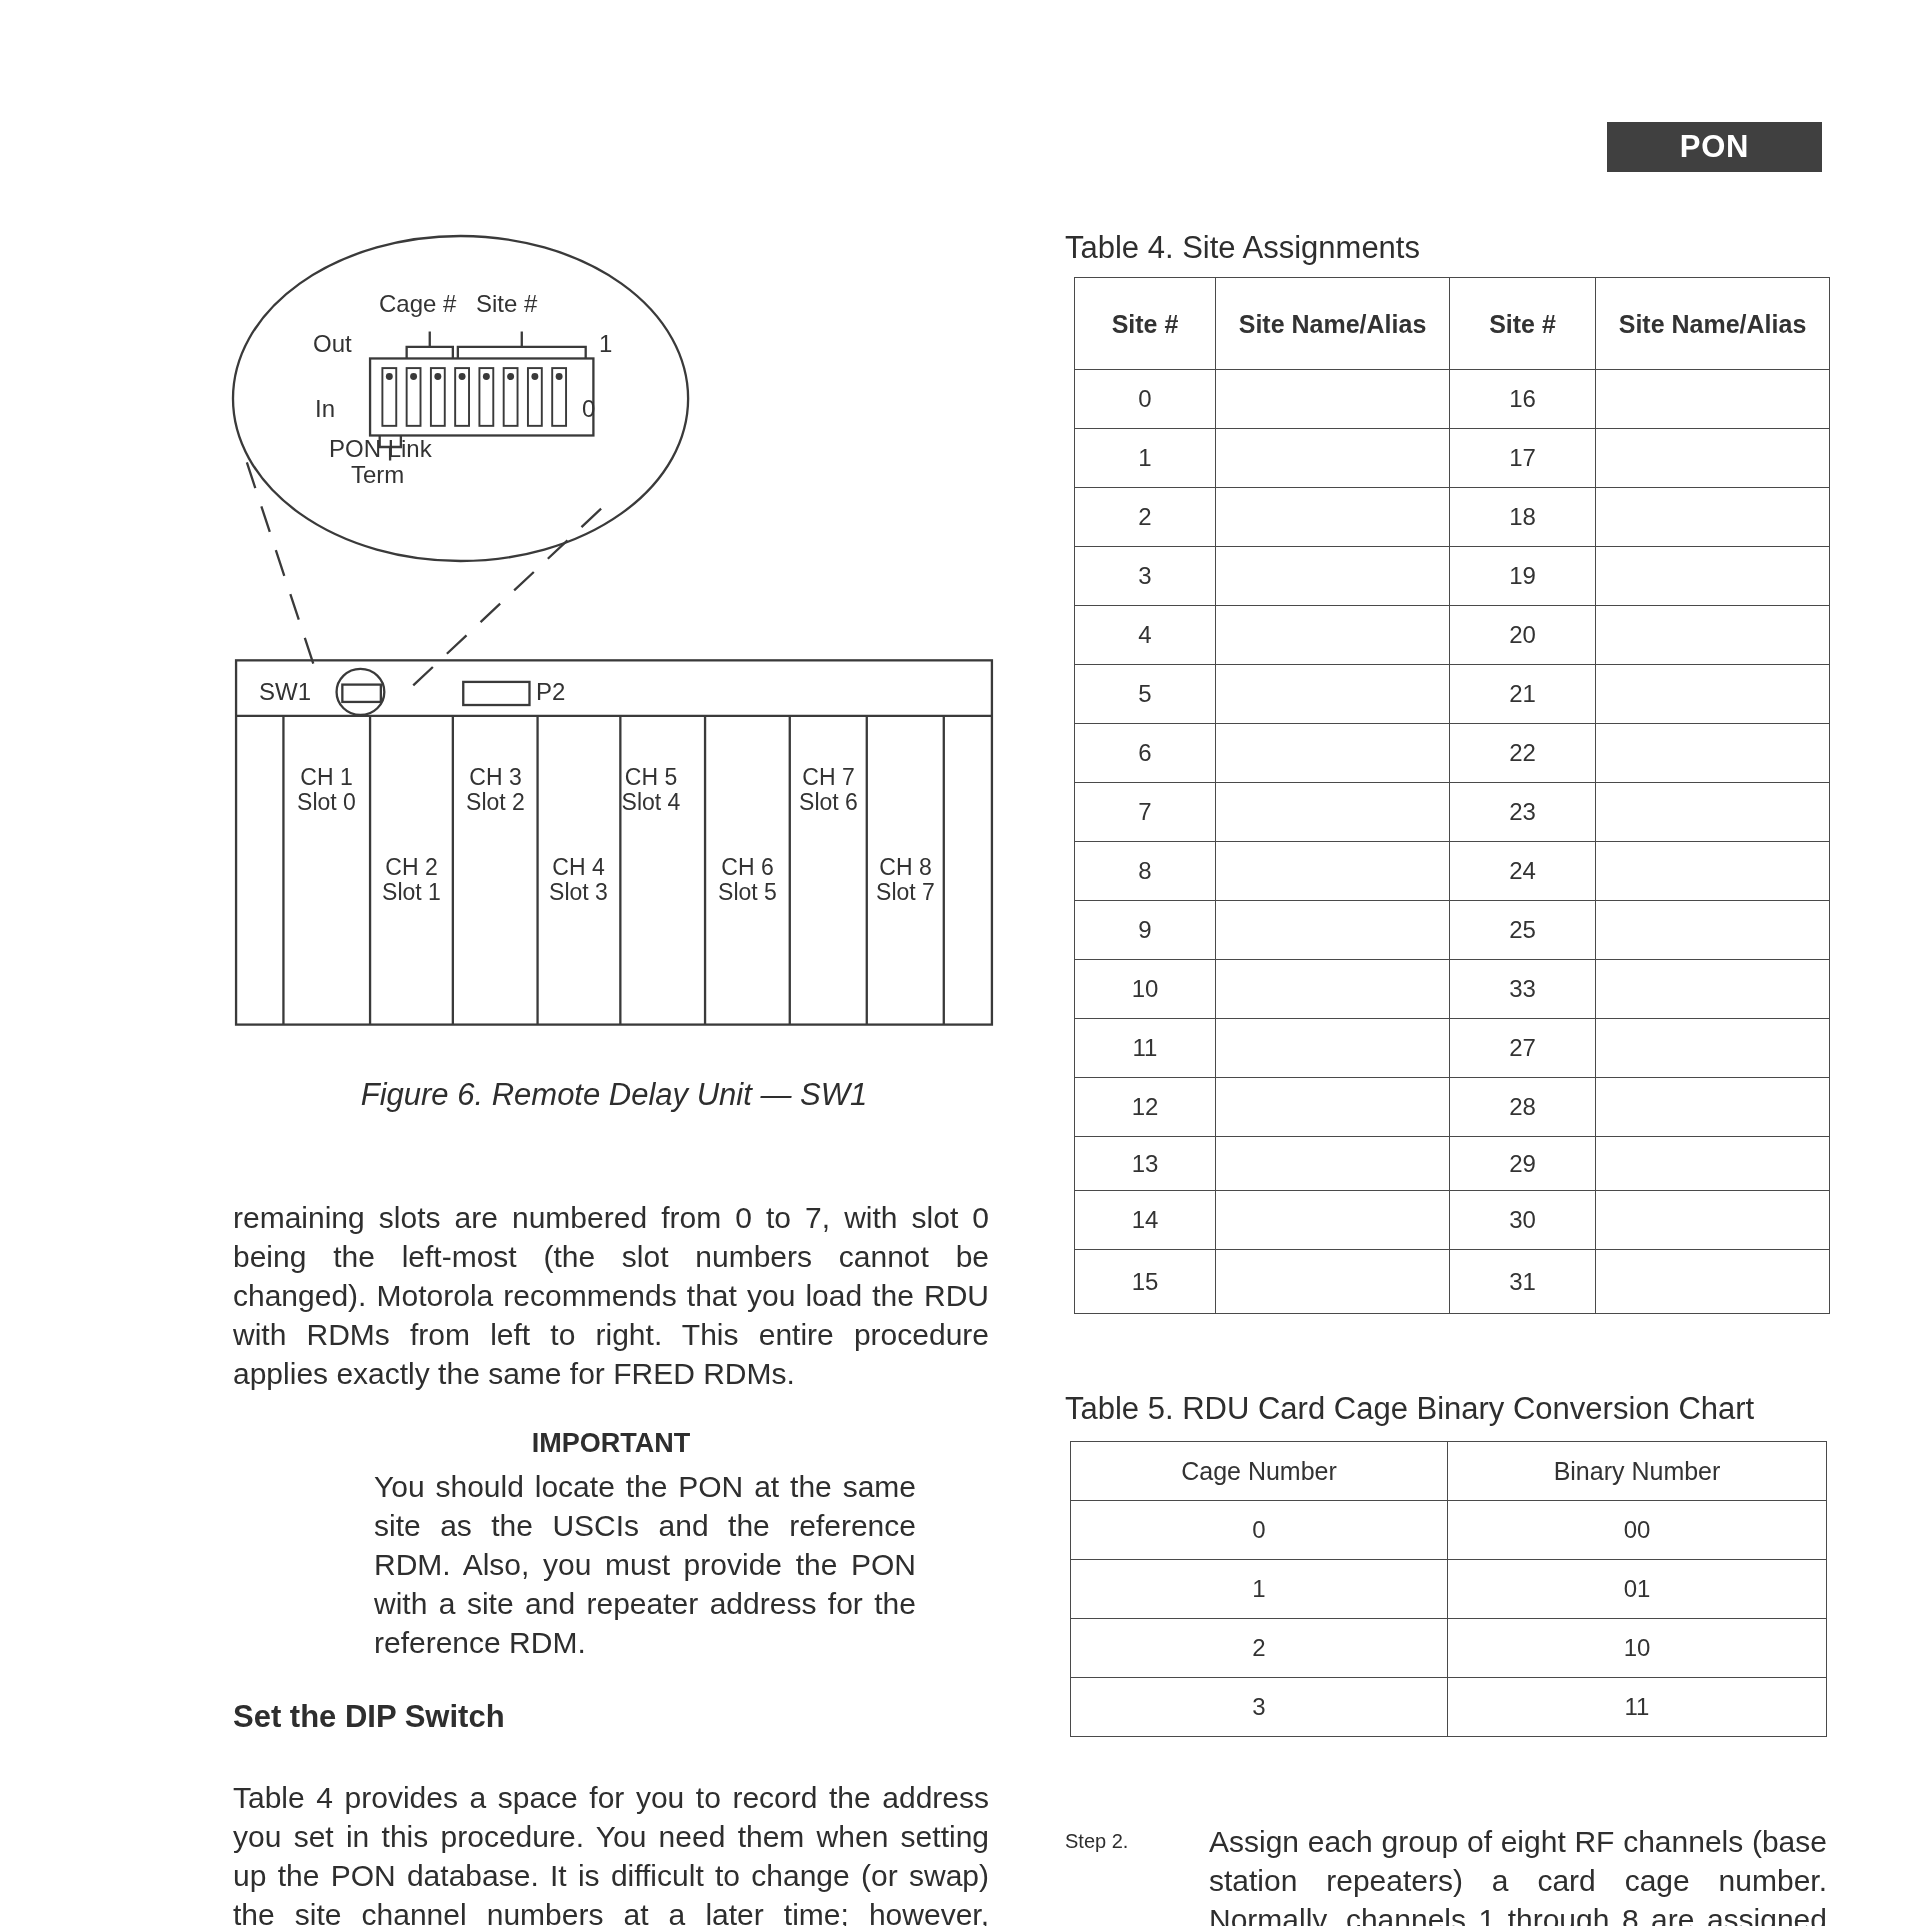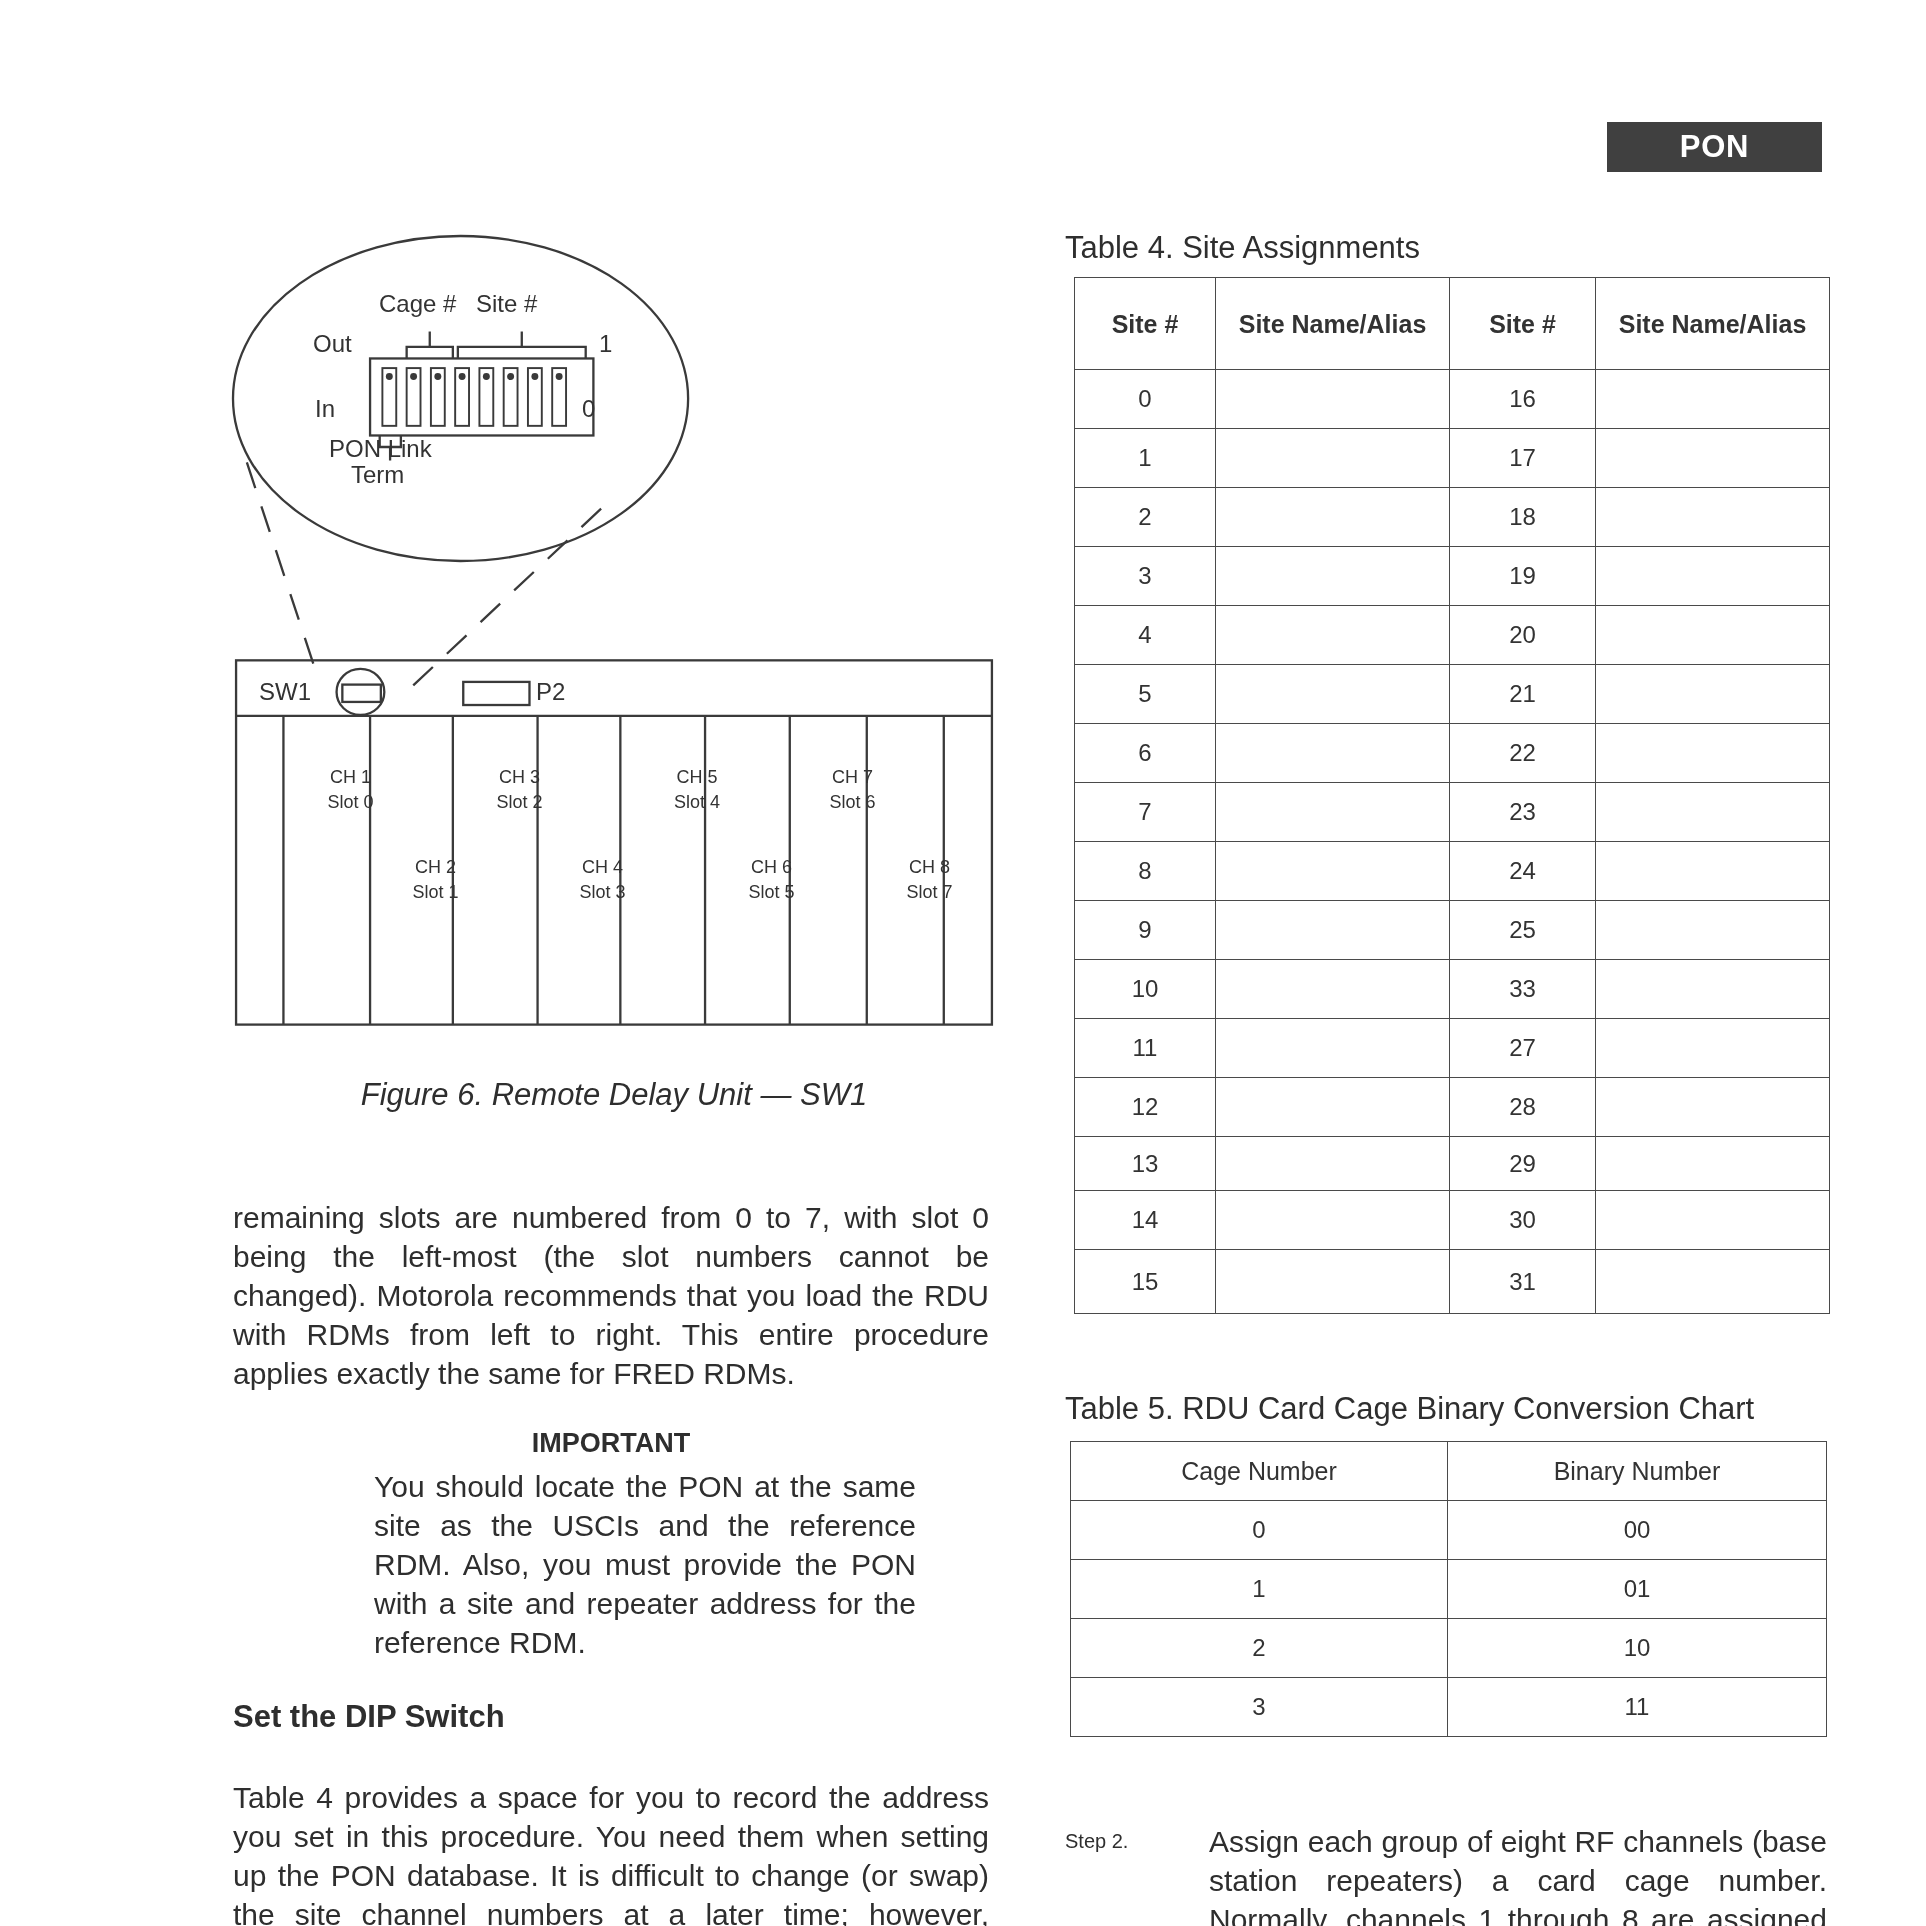--- a/index.html
+++ b/index.html
@@ -16,21 +16,21 @@
   table.grid td, table.grid th { border:1.9px solid #4a4a4a; text-align:center;
              vertical-align:middle; padding:0; color:#333; }
   table.t4 th { font-weight:bold; font-size:25px; line-height:30px; }
   table.t4 td { font-size:24px; }
   table.t5 th { font-weight:normal; font-size:25px; }
   table.t5 td { font-size:24px; }
   .fig-caption { font-style:italic; font-size:31px; color:#2e2e2e; white-space:nowrap; }
   .important-title { font-weight:bold; font-size:27px; color:#2e2e2e; }
   .heading { font-weight:bold; font-size:31px; color:#2e2e2e; }
   .step-label { font-size:20px; color:#2e2e2e; white-space:nowrap; }
-  .slot-label { position:absolute; text-align:center; font-size:18px; line-height:25.4px; color:#333; white-space:nowrap;margin-left:24px; }
+  .slot-label { position:absolute; text-align:center; font-size:23px; line-height:25.4px; color:#333; white-space:nowrap; }
   .diag-text { font-size:24px; color:#333; white-space:nowrap; }
 </style>
 </head>
 <body>
 
 <div class="abs pon-tab">
   <span>PON</span>
 </div>
 
 <svg class="abs" style="left:216px; top:216px;" width="801" height="824" viewBox="560 560 2080 2140">
@@ -114,21 +114,21 @@
   <div>Slot 1</div>
 </div>
 <div class="slot-label" style="left:453px; top:765px; width:85px;">
   <div>CH 3</div>
   <div>Slot 2</div>
 </div>
 <div class="slot-label" style="left:537px; top:855px; width:83px;">
   <div>CH 4</div>
   <div>Slot 3</div>
 </div>
-<div class="slot-label" style="left:620px; top:765px; width:62px;padding-left:22px;">
+<div class="slot-label" style="left:620px; top:765px; width:62px;">
   <div>CH 5</div>
   <div>Slot 4</div>
 </div>
 <div class="slot-label" style="left:705px; top:855px; width:85px;">
   <div>CH 6</div>
   <div>Slot 5</div>
 </div>
 <div class="slot-label" style="left:790px; top:765px; width:77px;">
   <div>CH 7</div>
   <div>Slot 6</div>

